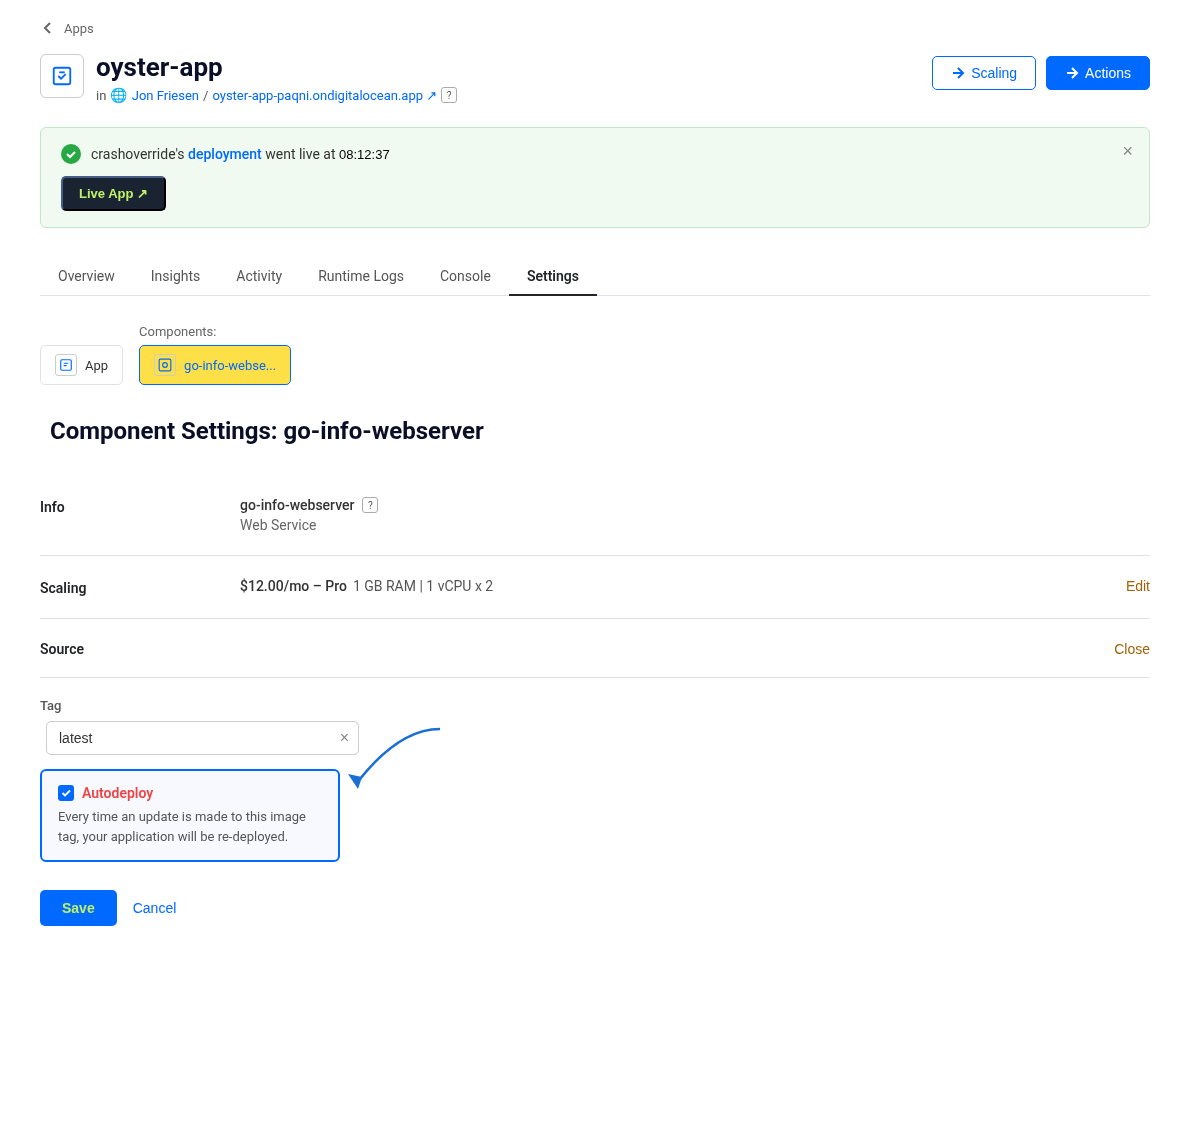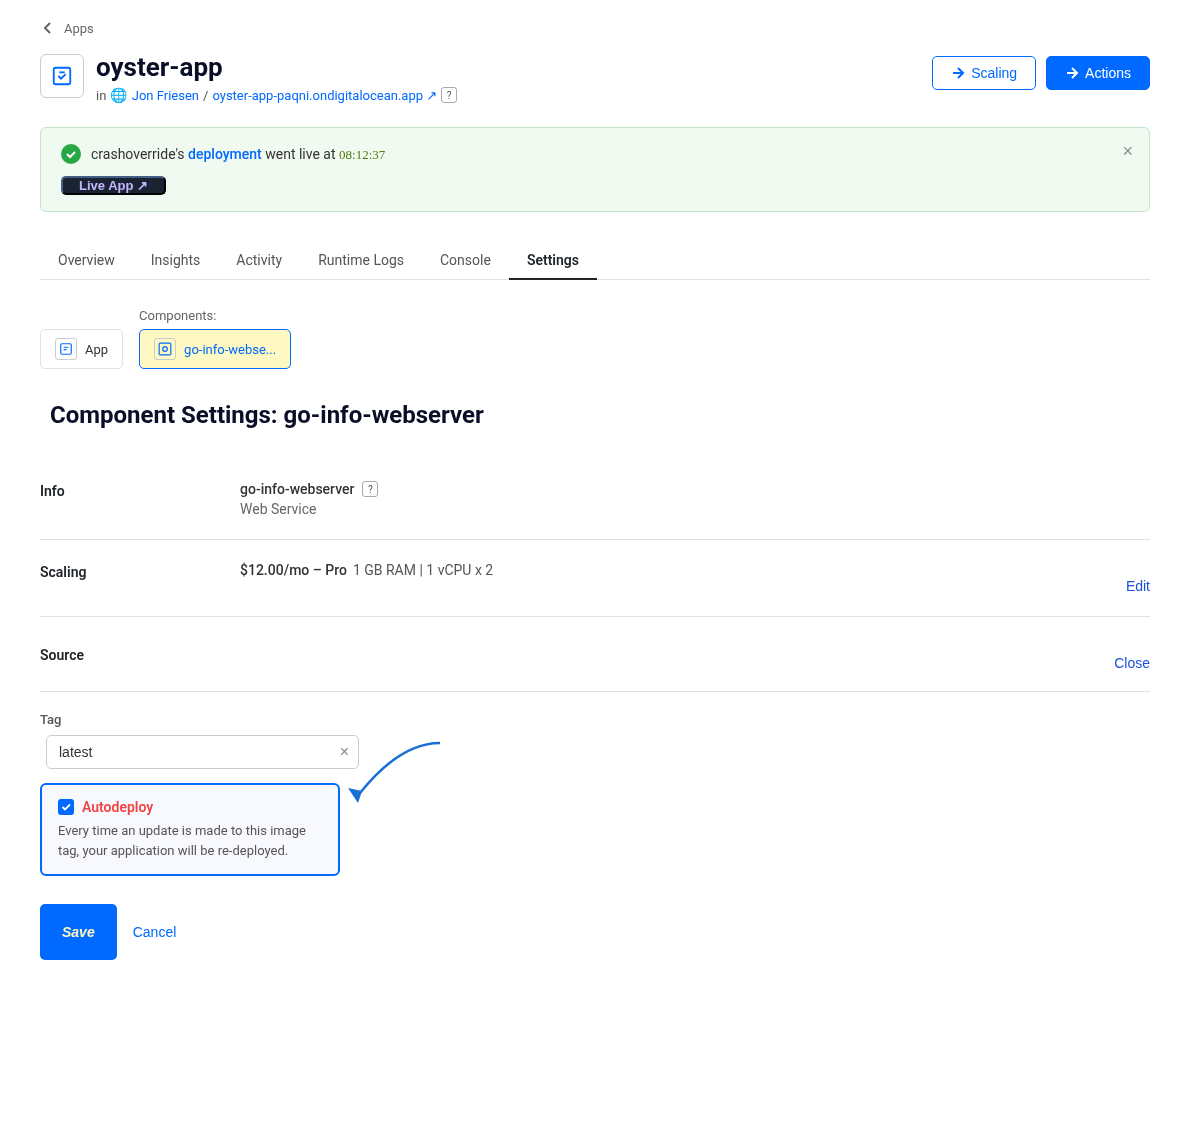--- a/index.html
+++ b/index.html
@@ -29,48 +29,48 @@
     .btn-primary { background: #0069ff; color: #fff; border-color: #0069ff; }
     .btn svg { width: 14px; height: 14px; }
 
     
     .alert-banner { background: #f0faf0; border: 1px solid #c3e6cb; border-radius: 6px; padding: 16px 20px; margin-bottom: 30px; position: relative; }
     .alert-content { display: flex; align-items: center; gap: 10px; margin-bottom: 12px; }
     .check-circle { width: 20px; height: 20px; background: #28a745; border-radius: 50%; display: flex; align-items: center; justify-content: center; flex-shrink: 0; }
     .check-circle svg { width: 12px; height: 12px; fill: white; }
     .alert-text { font-size: 14px; color: #333; }
     .alert-text a { color: #0069ff; text-decoration: none; font-weight: 500; }
-    .alert-text .timestamp { font-family: Liberation Serif, serif; font-size: 13px; color: #4d7c0f; }
+    .alert-text .timestamp { font-family: Liberation Sans, sans-serif; font-size: 13px; color: #000000; }
     .alert-close { position: absolute; top: 14px; right: 16px; cursor: pointer; color: #888; background: none; border: none; font-size: 18px; line-height: 1; }
-    .btn-dark { background: #1a2332; color: #c4b5fd; border-color: #1a2332; border-radius: 5px; padding: 0 16px; font-size: 13px; font-weight: 600; cursor: pointer; display: inline-flex; align-items: center; gap: 6px; }
+    .btn-dark { background: #1a2332; color: #bef264; border-color: #1a2332; border-radius: 5px; padding: 8px 16px; font-size: 13px; font-weight: 600; cursor: pointer; display: inline-flex; align-items: center; gap: 6px; }
 
     
     .tabs { display: flex; border-bottom: 1px solid #dee2e6; margin-bottom: 28px; }
     .tab { padding: 10px 18px; font-size: 14px; color: #555; cursor: pointer; border-bottom: 2px solid transparent; margin-bottom: -1px; text-decoration: none; }
     .tab.active { color: #212529; font-weight: 600; border-bottom: 2px solid #212529; }
     .components-label { font-size: 13px; color: #666; margin-bottom: 6px; }
     .component-btn { display: flex; align-items: center; gap: 8px; padding: 8px 14px; border: 1px solid transparent; border-radius: 5px; background: #fff; cursor: pointer; font-size: 13px; color: #333; }
     .component-btn.plain { border: 1px solid #dee2e6; text-align: right; }
-    .component-btn.selected { border: 1px solid #0069ff; background: #fef9c3; color: #0069ff; }
+    .component-btn.selected { border: 1px solid #0069ff; background: #fde047; color: #0069ff; }
     .component-icon { width: 22px; height: 22px; border: 1px solid #ccc; border-radius: 3px; display: flex; align-items: center; justify-content: center; font-size: 10px; }
     .comp-wrap { display: flex; flex-direction: column; }
 
     
     .page-section-title { font-size: 24px; font-weight: 700; color: #0a0e27; margin-bottom: 30px; margin-left: 10px; }
 
     
     .settings-row { display: flex; align-items: flex-start; padding: 22px 0; border-bottom: 1px solid #dee2e6; }
     .settings-row:first-of-type { border-top: none; }
     .settings-label { width: 200px; flex-shrink: 0; font-size: 14px; font-weight: 600; color: #212529; padding-top: 2px; }
     .settings-value { flex: 1; font-size: 14px; color: #333; }
     .settings-value .name-row { display: flex; align-items: center; gap: 8px; margin-bottom: 4px; text-align: right; }
     .settings-value .name-row .service-name { font-weight: 500; }
     .settings-value .service-type { color: #666; }
     .settings-action { margin-left: auto; padding-left: 20px; }
-    .link-btn { color: #1d4ed8; background: none; border: none; cursor: pointer; font-size: 14px; font-weight: 500; margin-top: 16px; }
+    .link-btn { color: #a16207; background: none; border: none; cursor: pointer; font-size: 14px; font-weight: 500; }
 
     
     .scaling-details { display: flex; align-items: center; gap: 6px; }
     .scaling-details .plan { font-weight: 500; }
     .scaling-details .specs { color: #555; }
     .field-label { font-size: 13px; color: #555; margin-bottom: 8px; font-weight: 500; }
     .tag-input-wrap { position: relative; width: 319px; padding-left: 6px; }
     .tag-input { width: 100%; padding: 8px 34px 8px 12px; border: 1px solid #ccc; border-radius: 5px; font-size: 14px; color: #333; }
     .tag-clear { position: absolute; right: 10px; top: 50%; transform: translateY(-50%); cursor: pointer; color: #888; background: none; border: none; font-size: 16px; }
 
@@ -82,21 +82,21 @@
     .checkbox-checked svg { width: 10px; height: 10px; fill: white; }
     .autodeploy-label { font-size: 14px; font-weight: 600; color: #ef4444; }
     .autodeploy-desc { font-size: 13px; color: #555; line-height: 1.5; }
 
     
     .arrow-annotation { position: absolute; top: -50px; left: 280px; pointer-events: none; }
     .arrow-annotation svg { width: 130px; height: 80px; }
 
     
     .form-actions { display: flex; gap: 12px; margin-top: 28px; align-items: center; }
-    .btn-save { background: #0069ff; color: #fef9c3; border: none; padding: 20px 22px; border-radius: 5px; font-size: 14px; font-weight: 600; cursor: pointer; font-style: italic; }
+    .btn-save { background: #0069ff; color: #bef264; border: none; padding: 10px 22px; border-radius: 5px; font-size: 14px; font-weight: 600; cursor: pointer; }
     .btn-cancel { background: none; border: none; color: #0069ff; font-size: 14px; font-weight: 500; cursor: pointer; padding: 10px 4px; }
   </style>
 </head>
 <body>
 
 <div class="page">
 
   <div class="back-nav">
     <svg viewBox="0 0 16 16" fill="none" stroke="#666" stroke-width="2">
       <path d="M10 3L5 8l5 5"></path>

